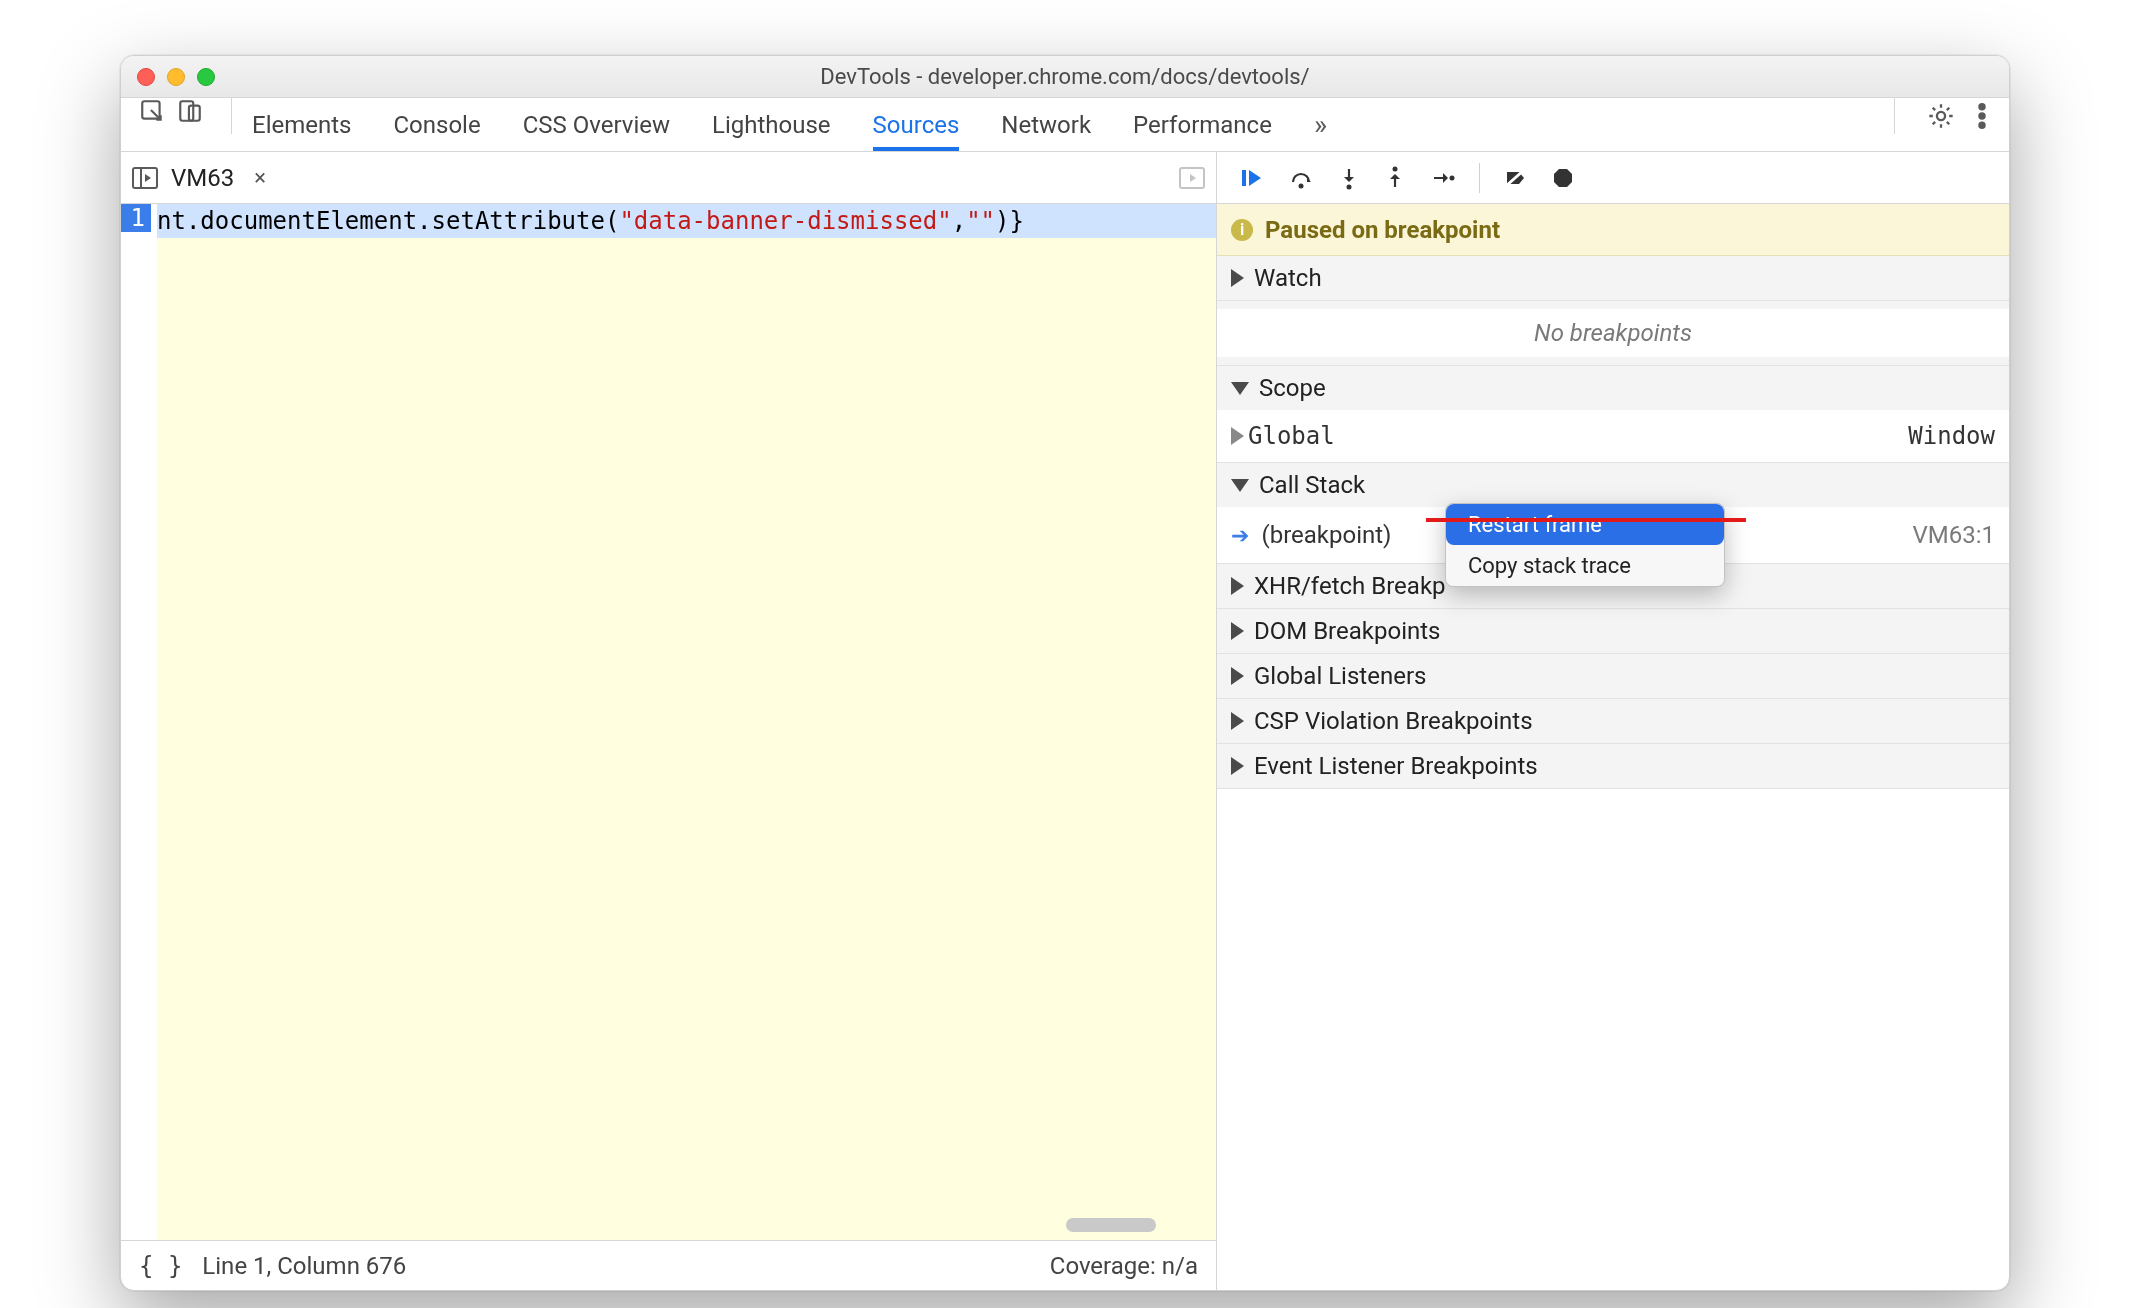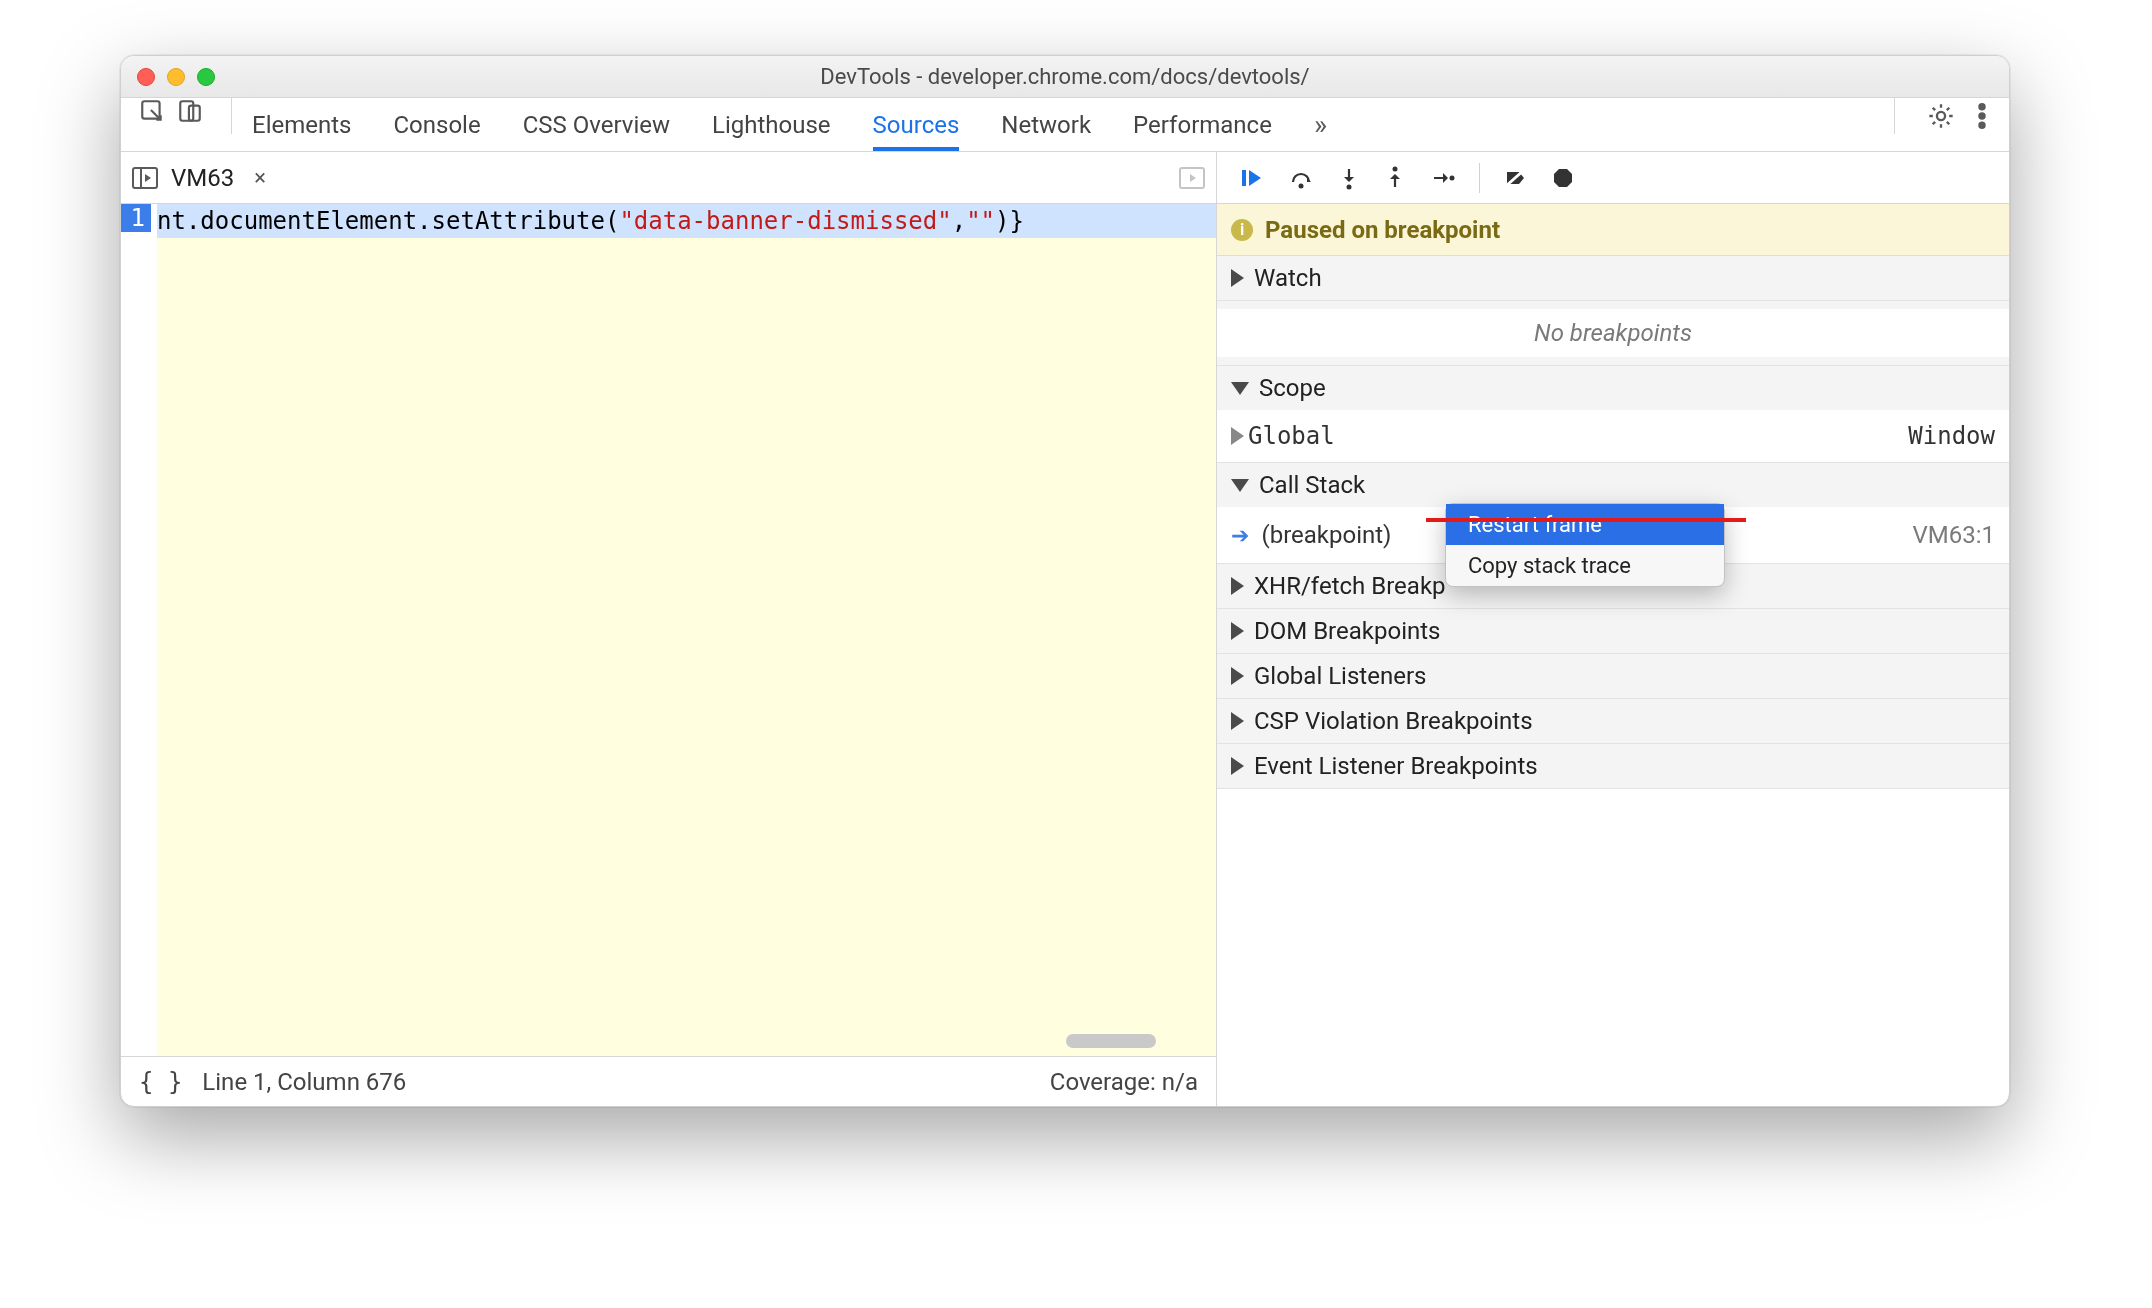--- a/index.html
+++ b/index.html
@@ -8,21 +8,21 @@
     background: #fff;
     width: 2152px;
     height: 1308px;
     position: relative;
   }
   .window {
     position: absolute;
     left: 120px;
     top: 55px;
     width: 1890px;
-    height: 1052px;
+    height: 1236px;
     background: #fff;
     border: 1px solid #d0d0d0;
     border-radius: 14px;
     box-shadow: 0 30px 80px rgba(0,0,0,0.35), 0 0 0 1px rgba(0,0,0,0.05);
     overflow: hidden;
     display: flex;
     flex-direction: column;
   }
   .titlebar {
     height: 42px;
@@ -157,21 +157,21 @@
     background:#f7f7f7;
     border:1px solid #c2c2c2;
     border-radius:8px;
     box-shadow:0 8px 24px rgba(0,0,0,0.25);
     z-index:50;
     overflow:visible;
   }
   .context-menu .item{
     padding:8px 22px;font-size:22px;color:#222;
   }
-  .context-menu .item.hi{background:#2b6fe6;color:#fff;}
+  .context-menu .item.hi{background:#2b6fe6;color:#fff;border-radius:8px;}
   .red-strike{
     position:absolute; left:-20px; top:14px; width:320px; height:4px;
     background:#e41a1a; z-index:60;
   }
   .more-icon{font-size:28px;color:#5a5a5a;}
 </style>
 </head>
 <body>
 
 <div class="window">

